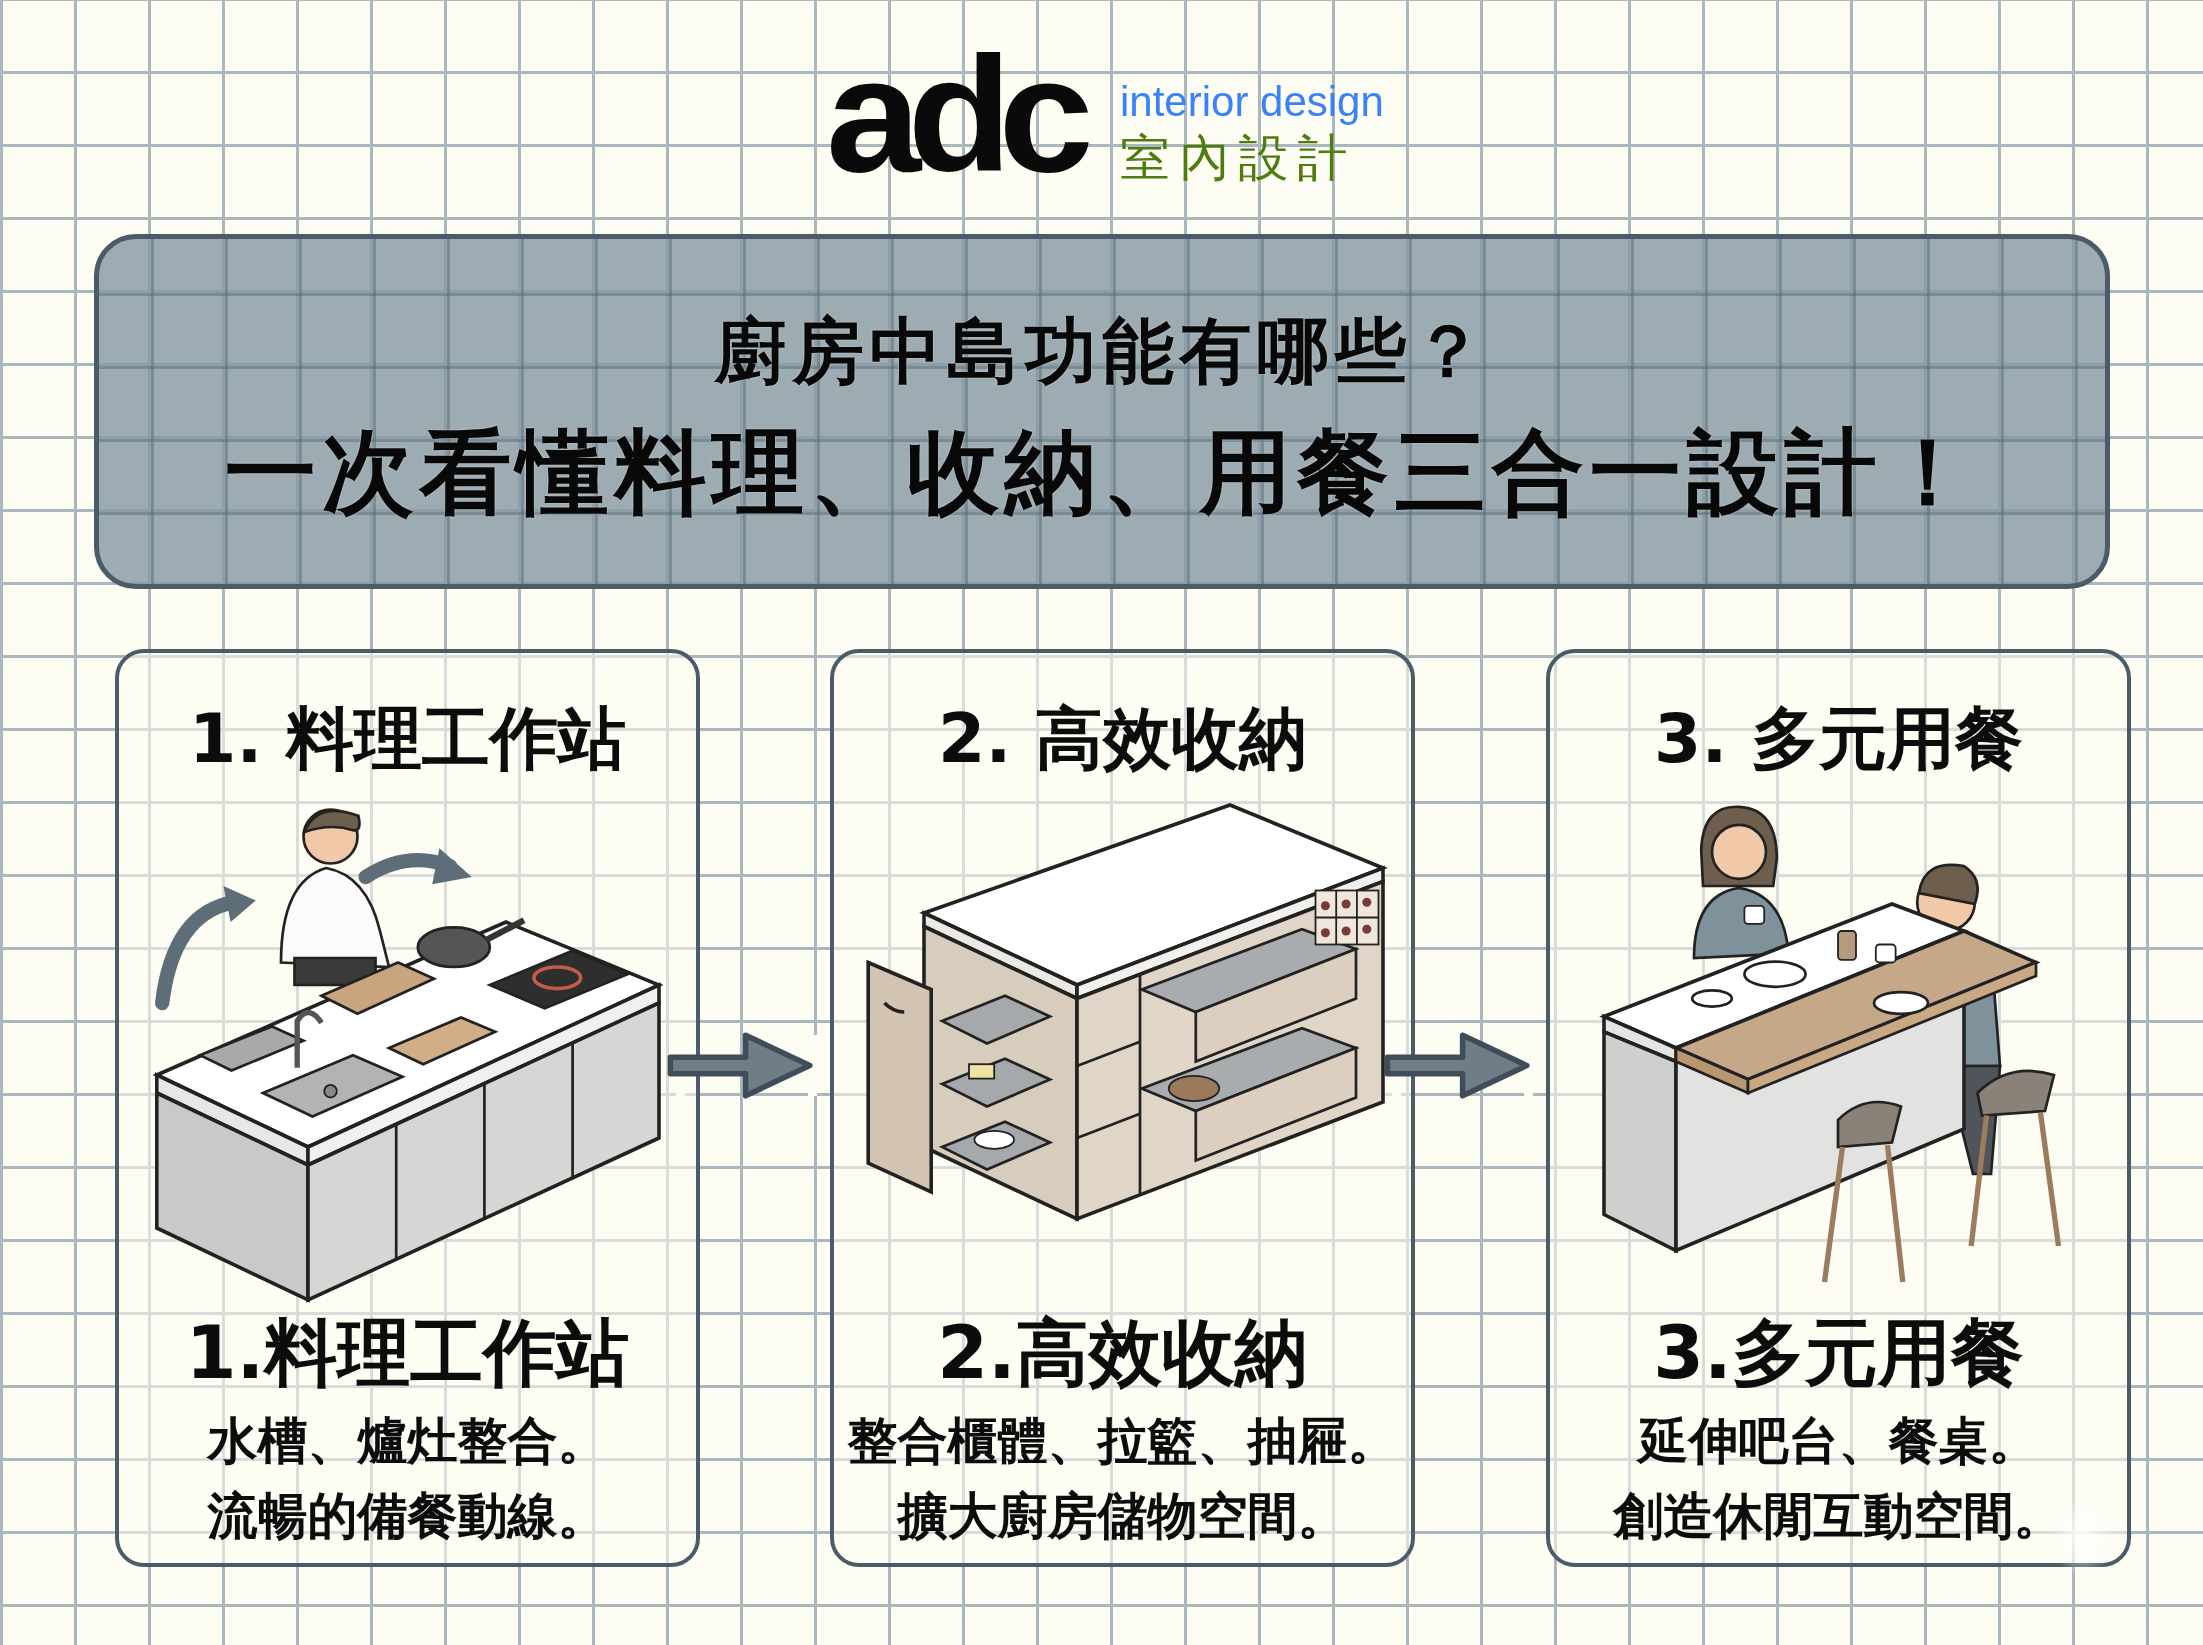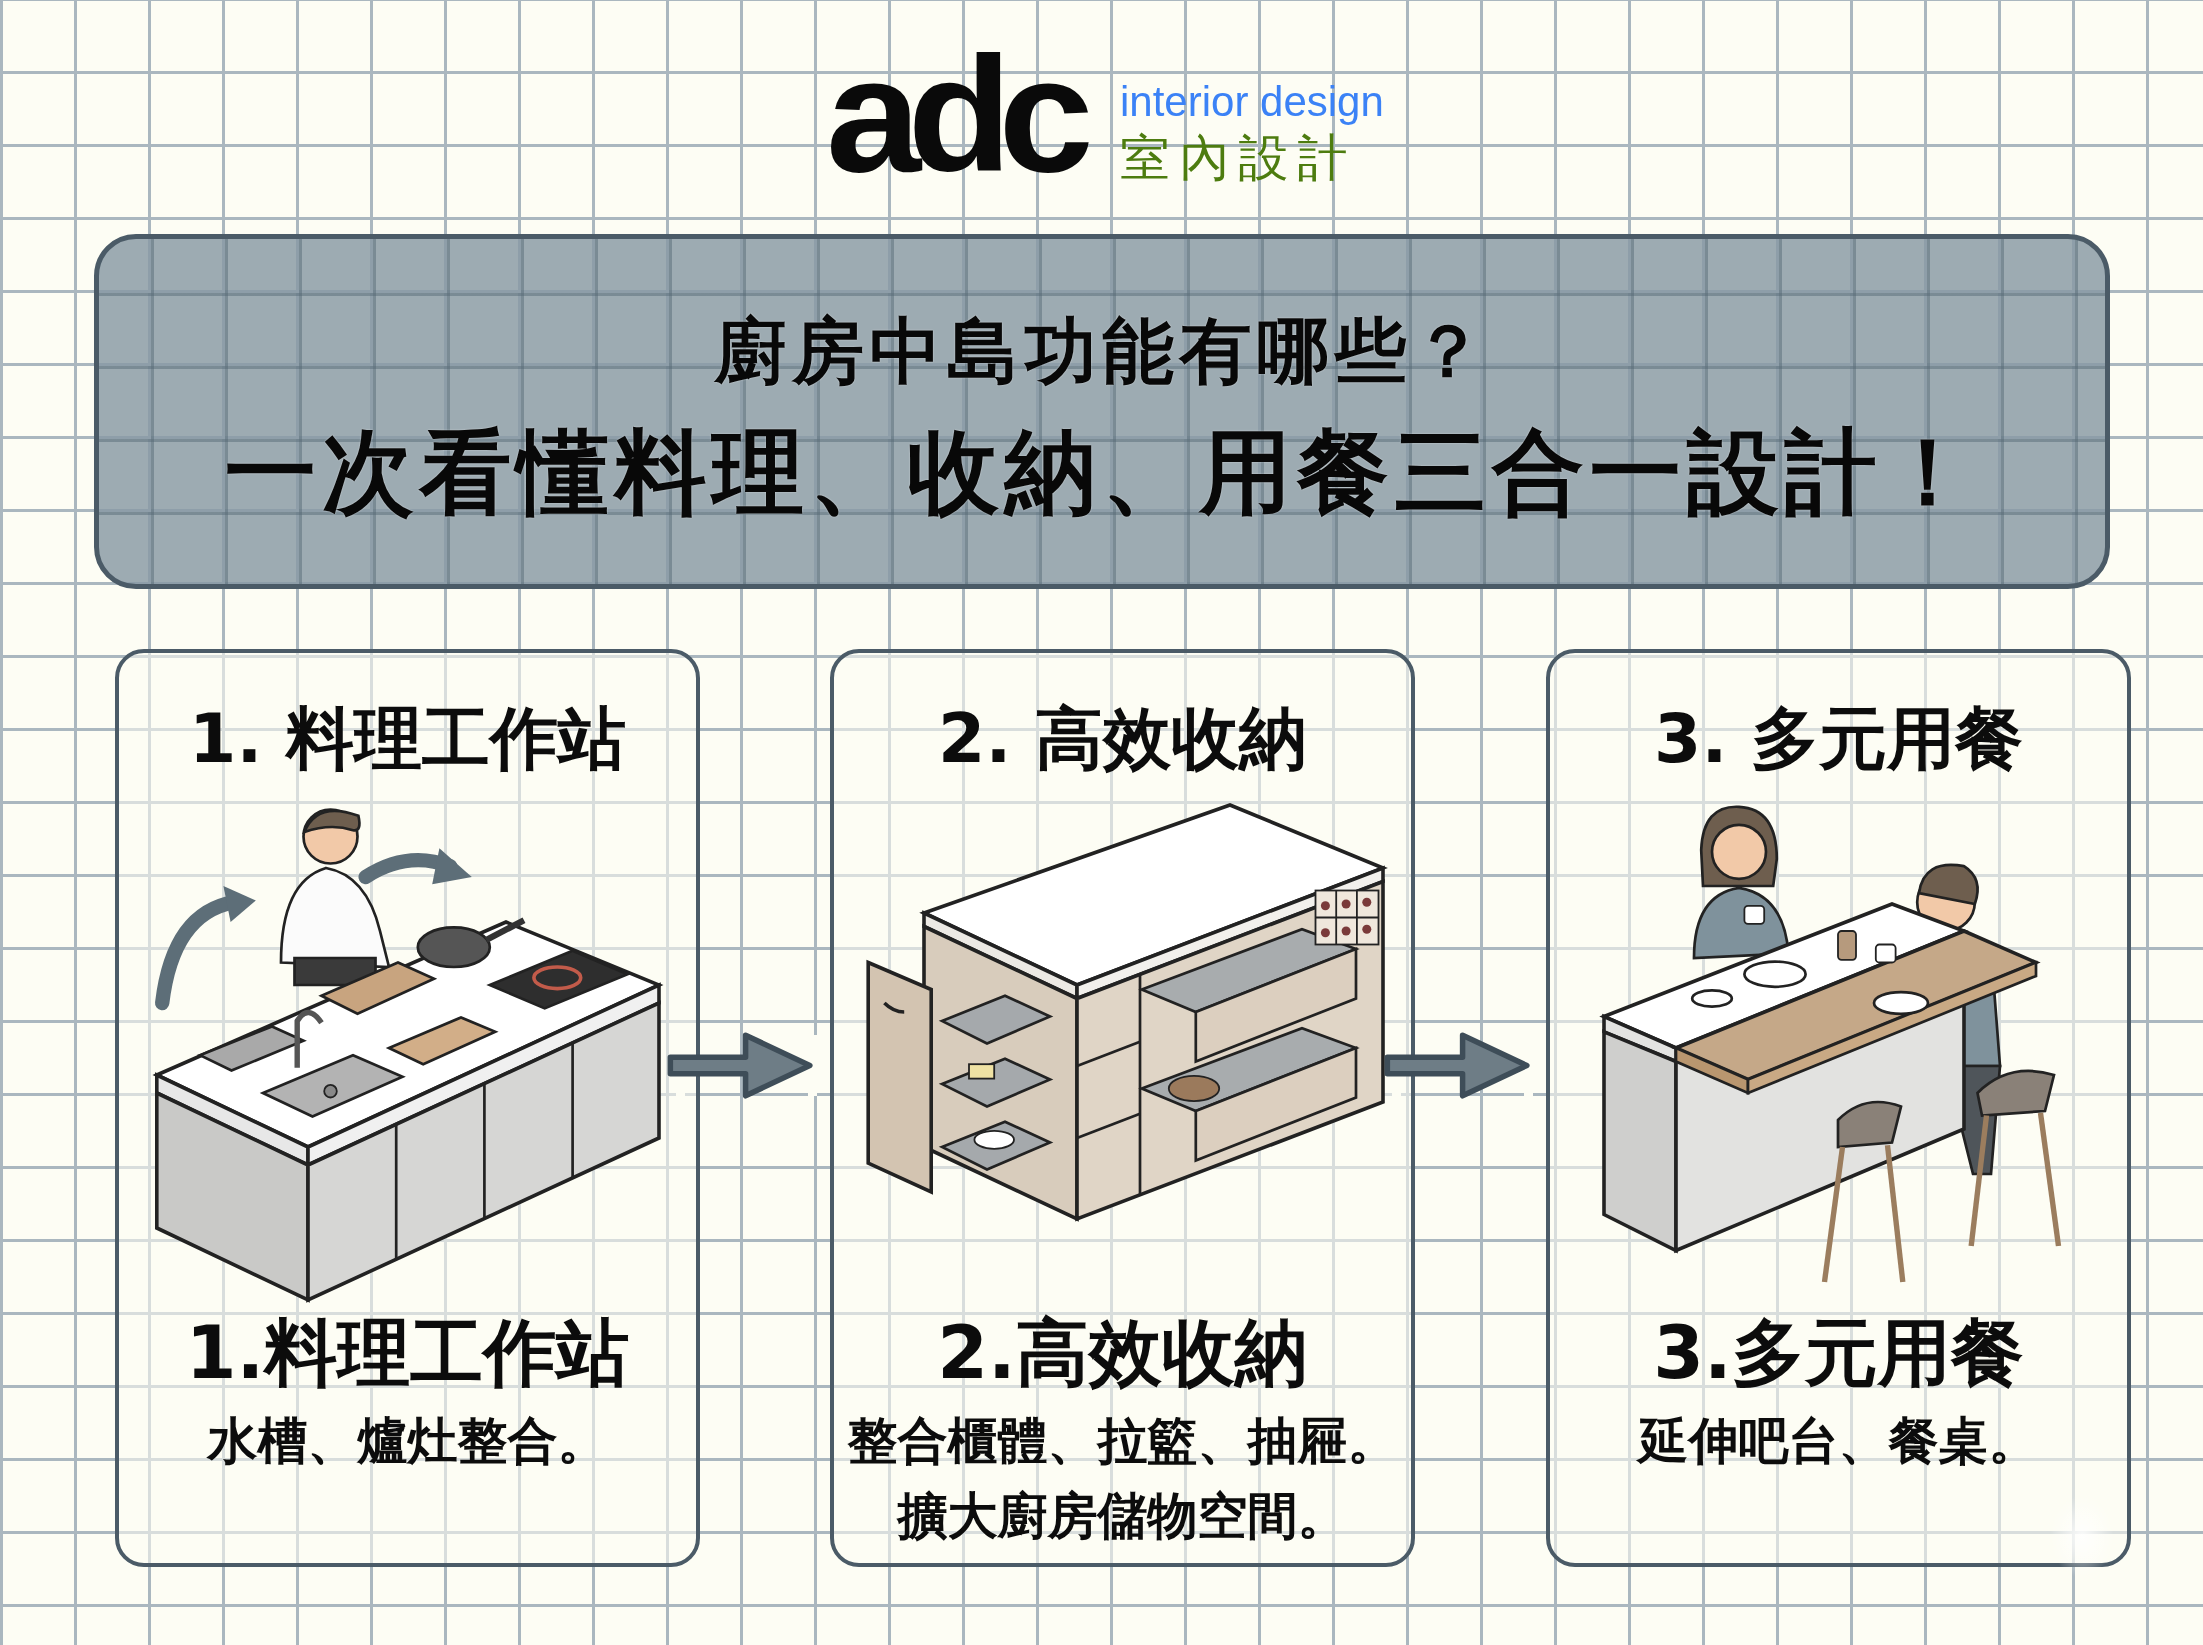--- a/index.html
+++ b/index.html
@@ -113,20 +113,21 @@
       <ellipse cx="352" cy="168" rx="40" ry="22" fill="#555" stroke="#222" stroke-width="3"></ellipse>
       <line x1="388" y1="160" x2="430" y2="138" stroke="#333" stroke-width="7"></line>
 
       <polygon points="392,210 484,172 545,198 453,236" fill="#2e2e2e" stroke="#222" stroke-width="3"></polygon>
       <ellipse cx="467" cy="202" rx="26" ry="12" fill="none" stroke="#c25b4a" stroke-width="4"></ellipse>
     </svg>
   </div>
   <div class="card-sub">1.料理工作站</div>
   <div class="card-body">
     <div>水槽、爐灶整合。</div>
+    <div>流暢的備餐動線。</div>
   </div>
 </div>
 
 <div class="abs card card-2">
   <div class="card-head">2. 高效收納</div>
   <div class="card-illus">
     <svg viewBox="0 0 600 560" width="540" height="514">
 
       <polygon points="80,130 420,10 590,80 250,210" fill="#ffffff" stroke="#222" stroke-width="4"></polygon>
       <polygon points="80,130 250,210 250,225 80,145" fill="#ece9e4" stroke="#222" stroke-width="4"></polygon>
@@ -213,20 +214,21 @@
         <line x1="355" y1="388" x2="372" y2="540" stroke="#9b7d5e" stroke-width="6"></line>
         <path d="M455 330 Q490 295 540 310 L530 350 L460 355 Z" fill="#8a8178"></path>
         <line x1="465" y1="355" x2="448" y2="500" stroke="#9b7d5e" stroke-width="6"></line>
         <line x1="525" y1="352" x2="545" y2="500" stroke="#9b7d5e" stroke-width="6"></line>
       </g>
     </svg>
   </div>
   <div class="card-sub">3.多元用餐</div>
   <div class="card-body">
     <div>延伸吧台、餐桌。</div>
+    <div>創造休閒互動空間。</div>
   </div>
 </div>
 
 <div class="gap-mask" style="left:676px; top:1035px;"></div>
 <div class="gap-mask" style="left:808px; top:1035px;"></div>
 <div class="gap-mask" style="left:1392px; top:1035px;"></div>
 <div class="gap-mask" style="left:1524px; top:1035px;"></div>
 
 <svg class="flow-arrow" style="left:663px; top:1024px;" viewBox="0 0 170 90">
   <path d="M8 36 L90 36 L90 12 L160 45 L90 78 L90 54 L8 54 Z" fill="#6e7d86" stroke="#3e4d58" stroke-width="6" stroke-linejoin="round"></path>

